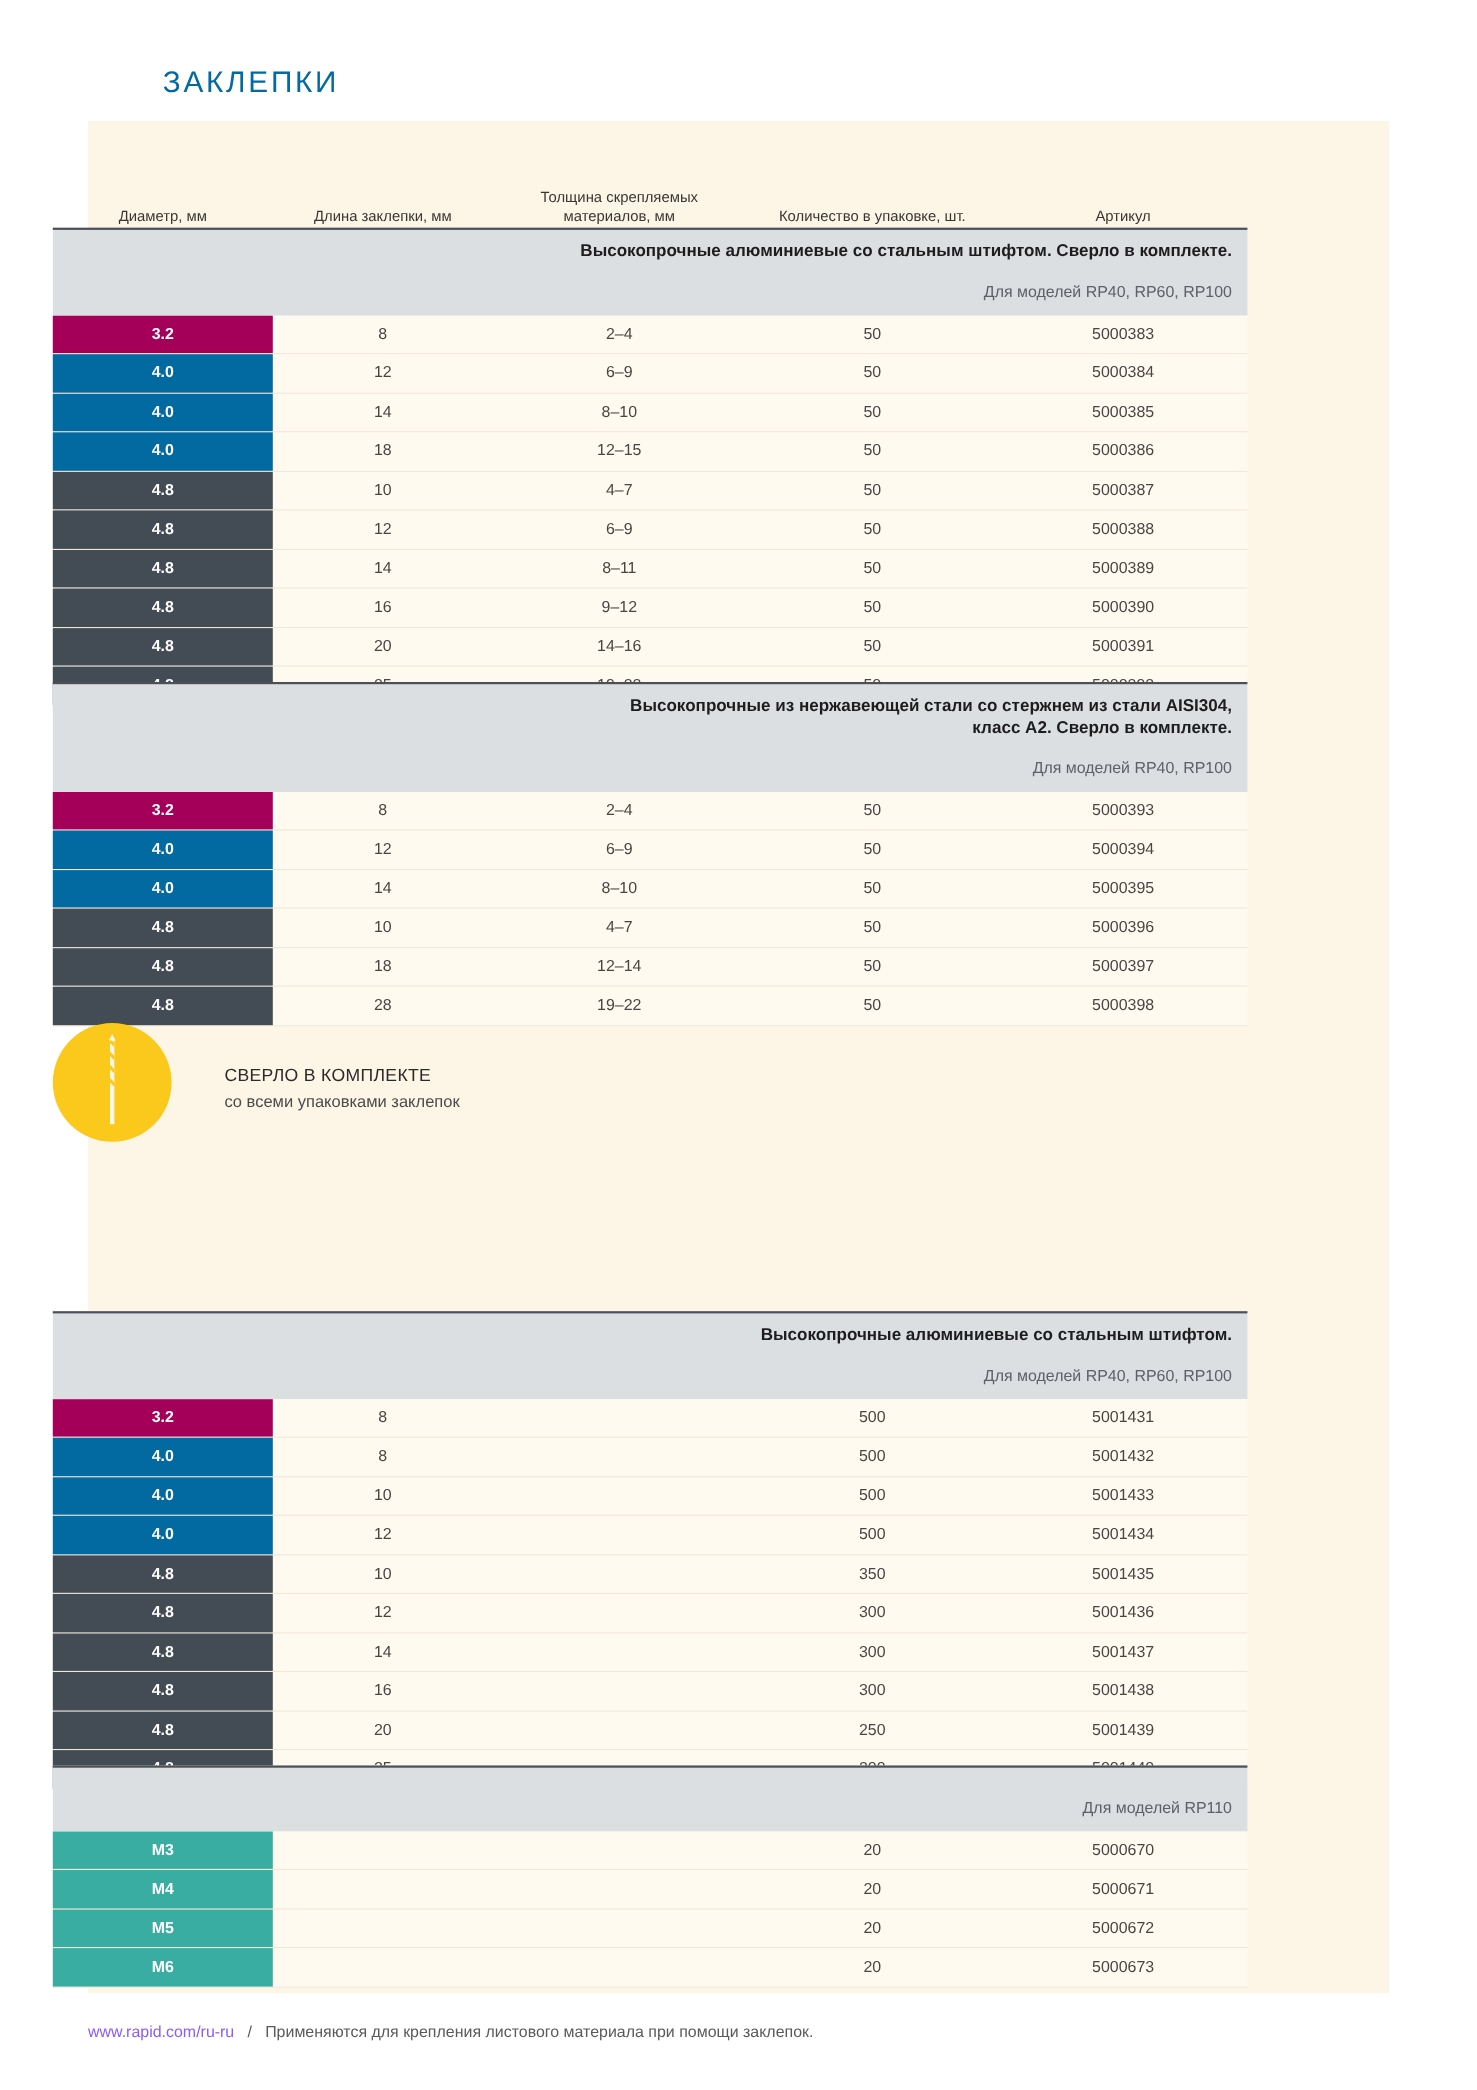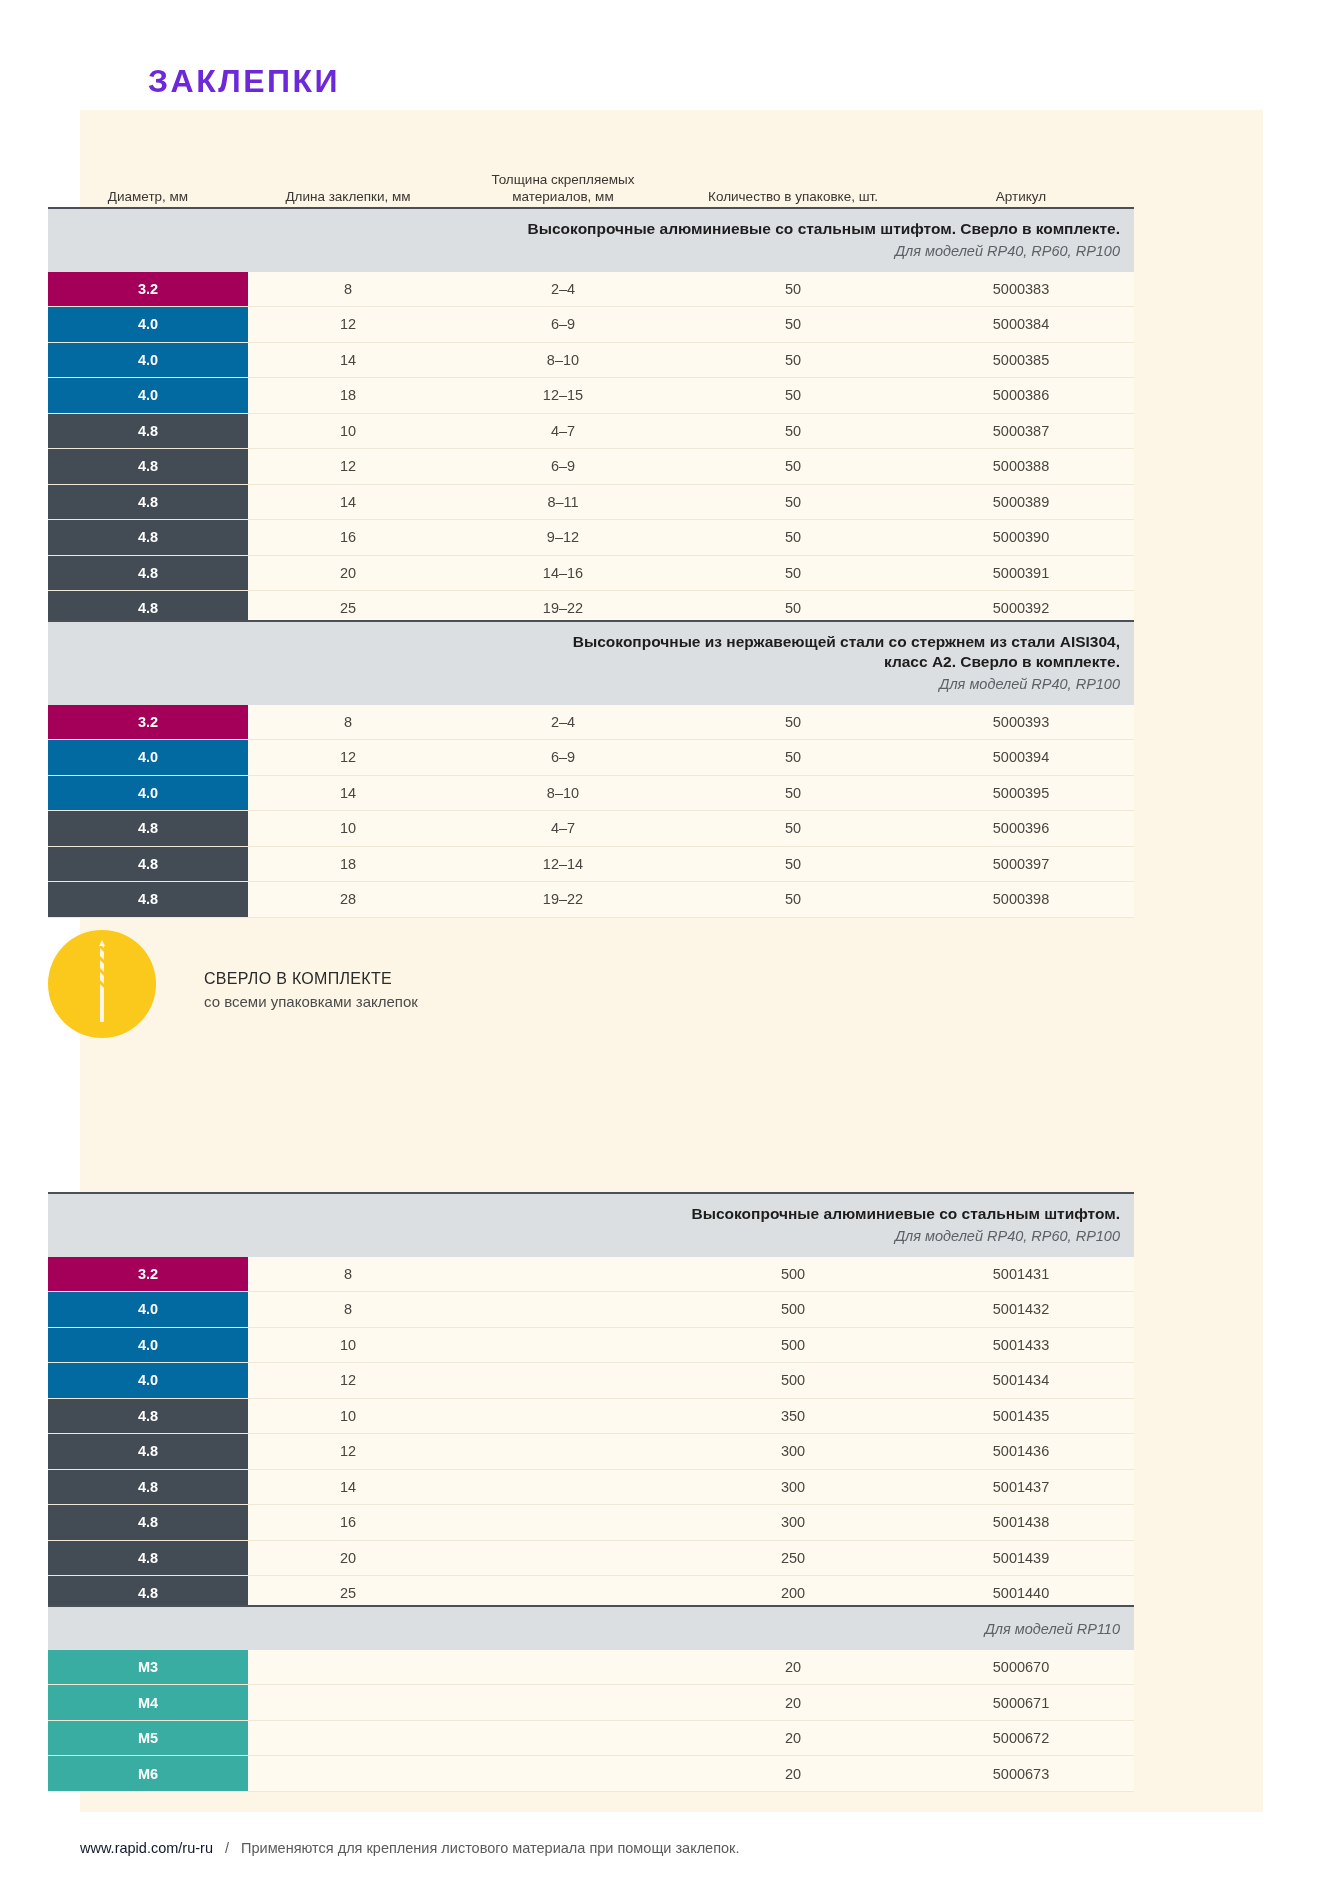--- a/index.html
+++ b/index.html
@@ -8,22 +8,22 @@
     background:#ffffff;
     font-family:"Liberation Sans", sans-serif;
     color:#231f20;
     overflow:hidden;
   }
   .page{position:relative;width:1343px;height:1900px;}
 
   
   .page-title{
     position:absolute;left:148px;top:42px;
-    font-size:32px;font-weight:700;letter-spacing:2.5px;
-    color:#6d28d9;
+    font-size:27px;font-weight:400;letter-spacing:2.5px;
+    color:#0369a1;
   }
 
   
   .panel{
     position:absolute;left:80px;top:110px;
     width:1183px;height:1702px;
     background:#fdf6e6;
   }
 
   
@@ -43,21 +43,21 @@
   .c4{width:230px;}
   .c5{width:226px;}
 
   .sect{
     background:#dcdfe2;
     padding:10px 14px 11px 14px;
     border-top:2.5px solid #4b5058;
     text-align:right;
   }
   .sect .t1{font-size:15.5px;font-weight:700;color:#1d1d1d;line-height:1.28;}
-  .sect .t2{font-size:14.5px;font-weight:400;color:#5d6166;line-height:1.3;margin-top:3px;font-style:italic;}
+  .sect .t2{font-size:14.5px;font-weight:400;color:#5d6166;line-height:1.3;margin-top:18px;}
 
   .row{
     display:flex;align-items:stretch;
     height:34.5px;
     border-bottom:1px solid #efe7d4;
     font-size:14px;
   }
   .row:last-child{border-bottom:none;}
   .row .badge{
     width:200px;display:flex;align-items:center;justify-content:center;
@@ -85,21 +85,21 @@
   }
   .drill-txt{margin-left:48px;margin-top:12px;}
   .drill-txt .d1{font-size:16px;color:#2a2a2a;letter-spacing:.3px;}
   .drill-txt .d2{font-size:15px;color:#4b4b4b;margin-top:5px;}
 
   
   .footer{
     position:absolute;left:80px;top:1840px;width:1183px;
     font-size:14.5px;color:#5a5a5a;
   }
-  .footer .url{color:#0f172a;margin-top:38px;}
+  .footer .url{color:#8b5cf6;margin-top:38px;}
   .footer .sep{margin:0 8px;}
 </style>
 </head>
 <body>
 
 <div class="page">
 
   <h1 class="page-title">ЗАКЛЕПКИ</h1>
 
   <div class="panel"></div>

